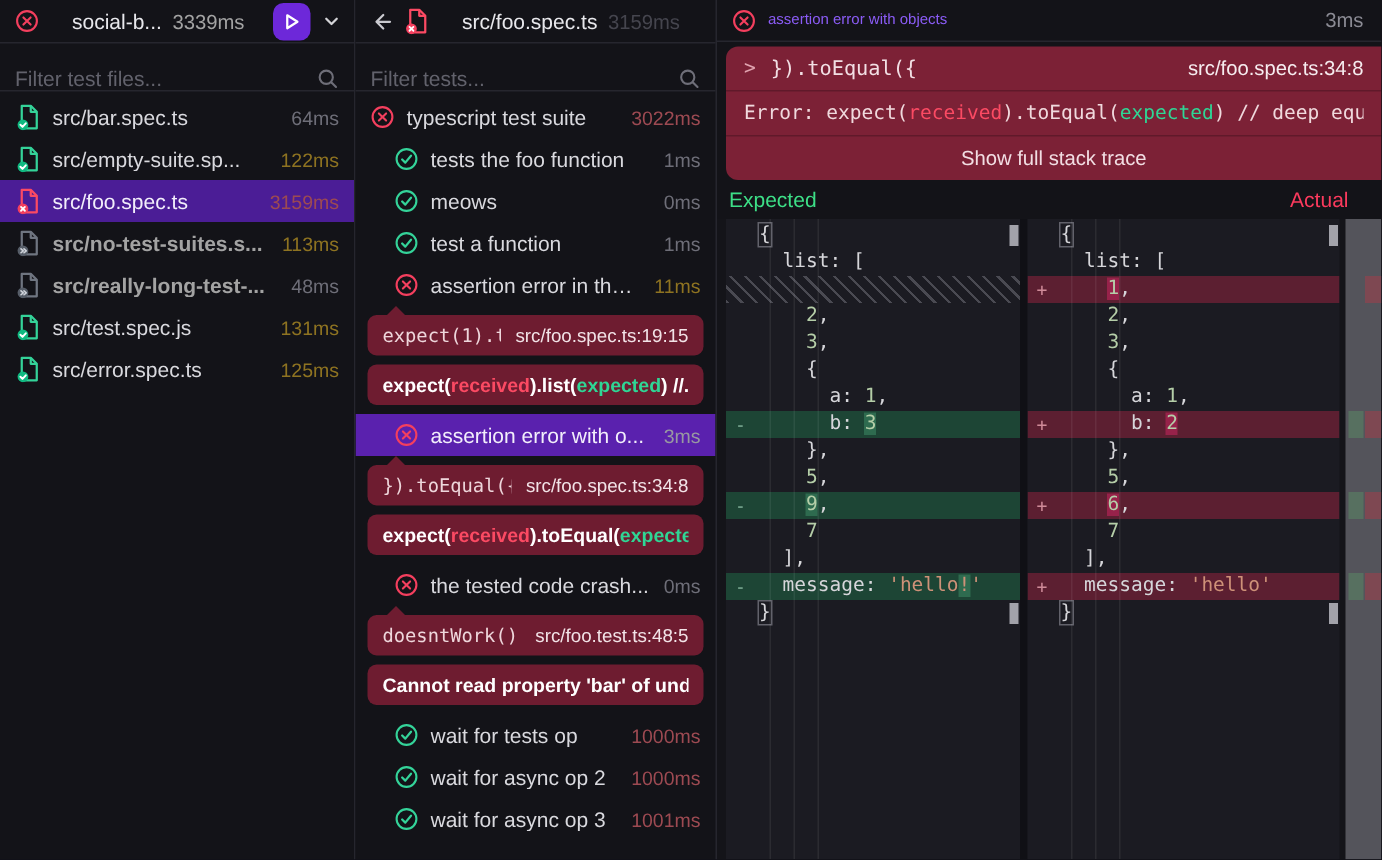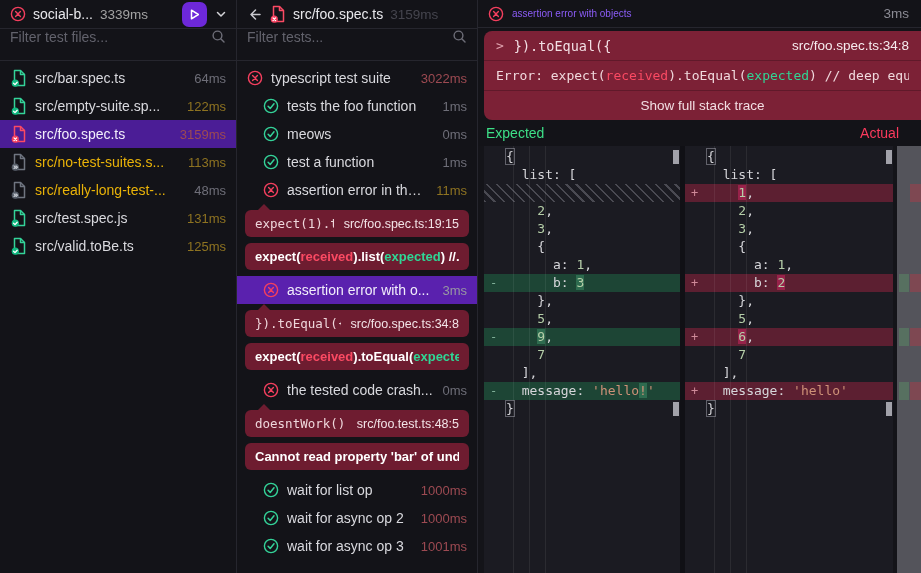--- a/index.html
+++ b/index.html
@@ -7,40 +7,40 @@
   body { background:#131318; color:#d6d6dc; font-family:"Liberation Sans", sans-serif; }
   .app { display:flex; width:921px; height:573px; }
 
   
   .col { display:flex; flex-direction:column; background:#131318; }
   .files-col { width:237px; min-width:237px; border-right:1px solid #26262e; }
   .tests-col { width:241px; min-width:241px; border-right:1px solid #26262e; }
   .detail-col { flex:1; min-width:0; display:flex; flex-direction:column; }
 
   .col-header { height:29px; min-height:29px; border-bottom:1px solid #26262e; display:flex; align-items:center; gap:7px; padding:0 8px 0 10px; }
-  .hdr-title { font-size:14px; color:#e8e8ec; white-space:nowrap; overflow:hidden; text-overflow:ellipsis; }
+  .hdr-title { font-size:14px; color:#e8e8ec; white-space:nowrap; overflow:hidden; text-overflow:ellipsis;margin-left:15px; }
   .hdr-time { font-size:13.5px; color:#a3a3a3; white-space:nowrap; }
   .hdr-time.dim { color:#45454e; }
   .spacer { flex:1; }
   .play-btn { width:25px; height:25px; border:none; border-radius:7px; background:#6d28d9; display:flex; align-items:center; justify-content:center; cursor:pointer; flex-shrink:0; }
   .icon-btn { background:none; border:none; cursor:pointer; display:flex; align-items:center; padding:0; }
 
-  .filter-row { height:32px; min-height:32px; border-bottom:1px solid #26262e; display:flex; align-items:flex-start; padding:0 10px; gap:2px; }
+  .filter-row { height:32px; min-height:32px; border-bottom:1px solid #26262e; display:flex; align-items:flex-end; padding:0 10px; gap:2px; }
   .filter-row input { flex:1; min-width:0; background:transparent; border:none; outline:none; color:#c8c8d0; font-size:14px; font-family:"Liberation Sans",sans-serif; }
   .filter-row input::placeholder { color:#62626c; }
 
   .list { flex:1; overflow:hidden; padding-top:3px; }
 
   
   .frow, .trow { height:28px; display:flex; align-items:center; gap:8px; padding:0 10px; cursor:pointer; }
   .frow.sel { background:#4b1d96; }
   .trow.sel { background:#5a21ae; }
   .trow.indent { padding-left:26px; }
   .rname { flex:1; font-size:14px; color:#d9d9de; white-space:nowrap; overflow:hidden; text-overflow:ellipsis; }
-  .rname.skip { color:#eab308; }
+  .rname.skip { color:#a3a3a3;font-weight:bold; }
   .sel .rname { color:#f2eefb; }
   .rtime { font-size:13px; white-space:nowrap;text-align:right; }
   .t-gray { color:#6e6e78; } .t-amber { color:#8e7321; } .t-red { color:#9d4a52; }
   .t-lgray { color:#9898a2; }
 
   
   .ebox { position:relative; margin:6px 8px; background:#6e1c30; border-radius:6px; height:27px; display:flex; align-items:center; gap:10px; padding:0 10px; overflow:visible; cursor:pointer; }
   .ebox.notched::before { content:""; position:absolute; top:-6px; left:13px; border-left:6px solid transparent; border-right:6px solid transparent; border-bottom:6px solid #6e1c30; }
   .ecode { font-family:"DejaVu Sans Mono",monospace; font-size:12.5px; color:#eed6db; white-space:nowrap; overflow:hidden; }
   .eloc { margin-left:auto; font-size:12.5px; color:#f2e3e7; white-space:nowrap; }
@@ -185,21 +185,21 @@
           <span class="rname">src/test.spec.js</span>
           <span class="rtime t-amber">131ms</span>
         </div>
         <div class="frow">
           <svg width="17" height="18" viewBox="0 0 17 18">
             <path d="M4.5 1.5 H10.5 L14.5 5.5 V16.5 H4.5 Z" fill="none" stroke="#34d399" stroke-width="1.5" stroke-linejoin="round"></path>
             <path d="M10.5 1.5 V5.5 H14.5" fill="none" stroke="#34d399" stroke-width="1.5" stroke-linejoin="round"></path>
             <circle cx="5.3" cy="14.2" r="3.6" fill="#10b981"></circle>
             <path d="M3.6 14.2 l1.4 1.4 2.2-2.4" fill="none" stroke="#fff" stroke-width="1.3" stroke-linecap="round" stroke-linejoin="round"></path>
           </svg>
-          <span class="rname">src/valid.toBe.ts</span>
+          <span class="rname">src/error.spec.ts</span>
           <span class="rtime t-amber">125ms</span>
         </div>
       </div>
   </aside>
 
   <aside class="col tests-col">
     <div class="col-header">
       <button class="icon-btn">
         <svg width="15" height="15" viewBox="0 0 15 15">
             <path d="M8.5 3 L4 7.5 L8.5 12 M4 7.5 H13" fill="none" stroke="#c9c9cf" stroke-width="1.5" stroke-linecap="round" stroke-linejoin="round"></path>
@@ -299,21 +299,21 @@
           <span class="eloc">src/foo.test.ts:48:5</span>
         </div>
         <div class="ebox">
           <span class="emsg"><span class="">Cannot read property 'bar' of undef...</span></span>
         </div>
         <div class="trow indent">
           <svg width="16" height="16" viewBox="0 0 16 16">
             <circle cx="8" cy="8" r="6.6" fill="none" stroke="#34d399" stroke-width="1.4"></circle>
             <path d="M5.1 8.3 l2.1 2.1 L11 5.8" fill="none" stroke="#34d399" stroke-width="1.5" stroke-linecap="round" stroke-linejoin="round"></path>
           </svg>
-          <span class="rname">wait for list op</span>
+          <span class="rname">wait for tests op</span>
           <span class="rtime t-red">1000ms</span>
         </div>
         <div class="trow indent">
           <svg width="16" height="16" viewBox="0 0 16 16">
             <circle cx="8" cy="8" r="6.6" fill="none" stroke="#34d399" stroke-width="1.4"></circle>
             <path d="M5.1 8.3 l2.1 2.1 L11 5.8" fill="none" stroke="#34d399" stroke-width="1.5" stroke-linecap="round" stroke-linejoin="round"></path>
           </svg>
           <span class="rname">wait for async op 2</span>
           <span class="rtime t-red">1000ms</span>
         </div>

